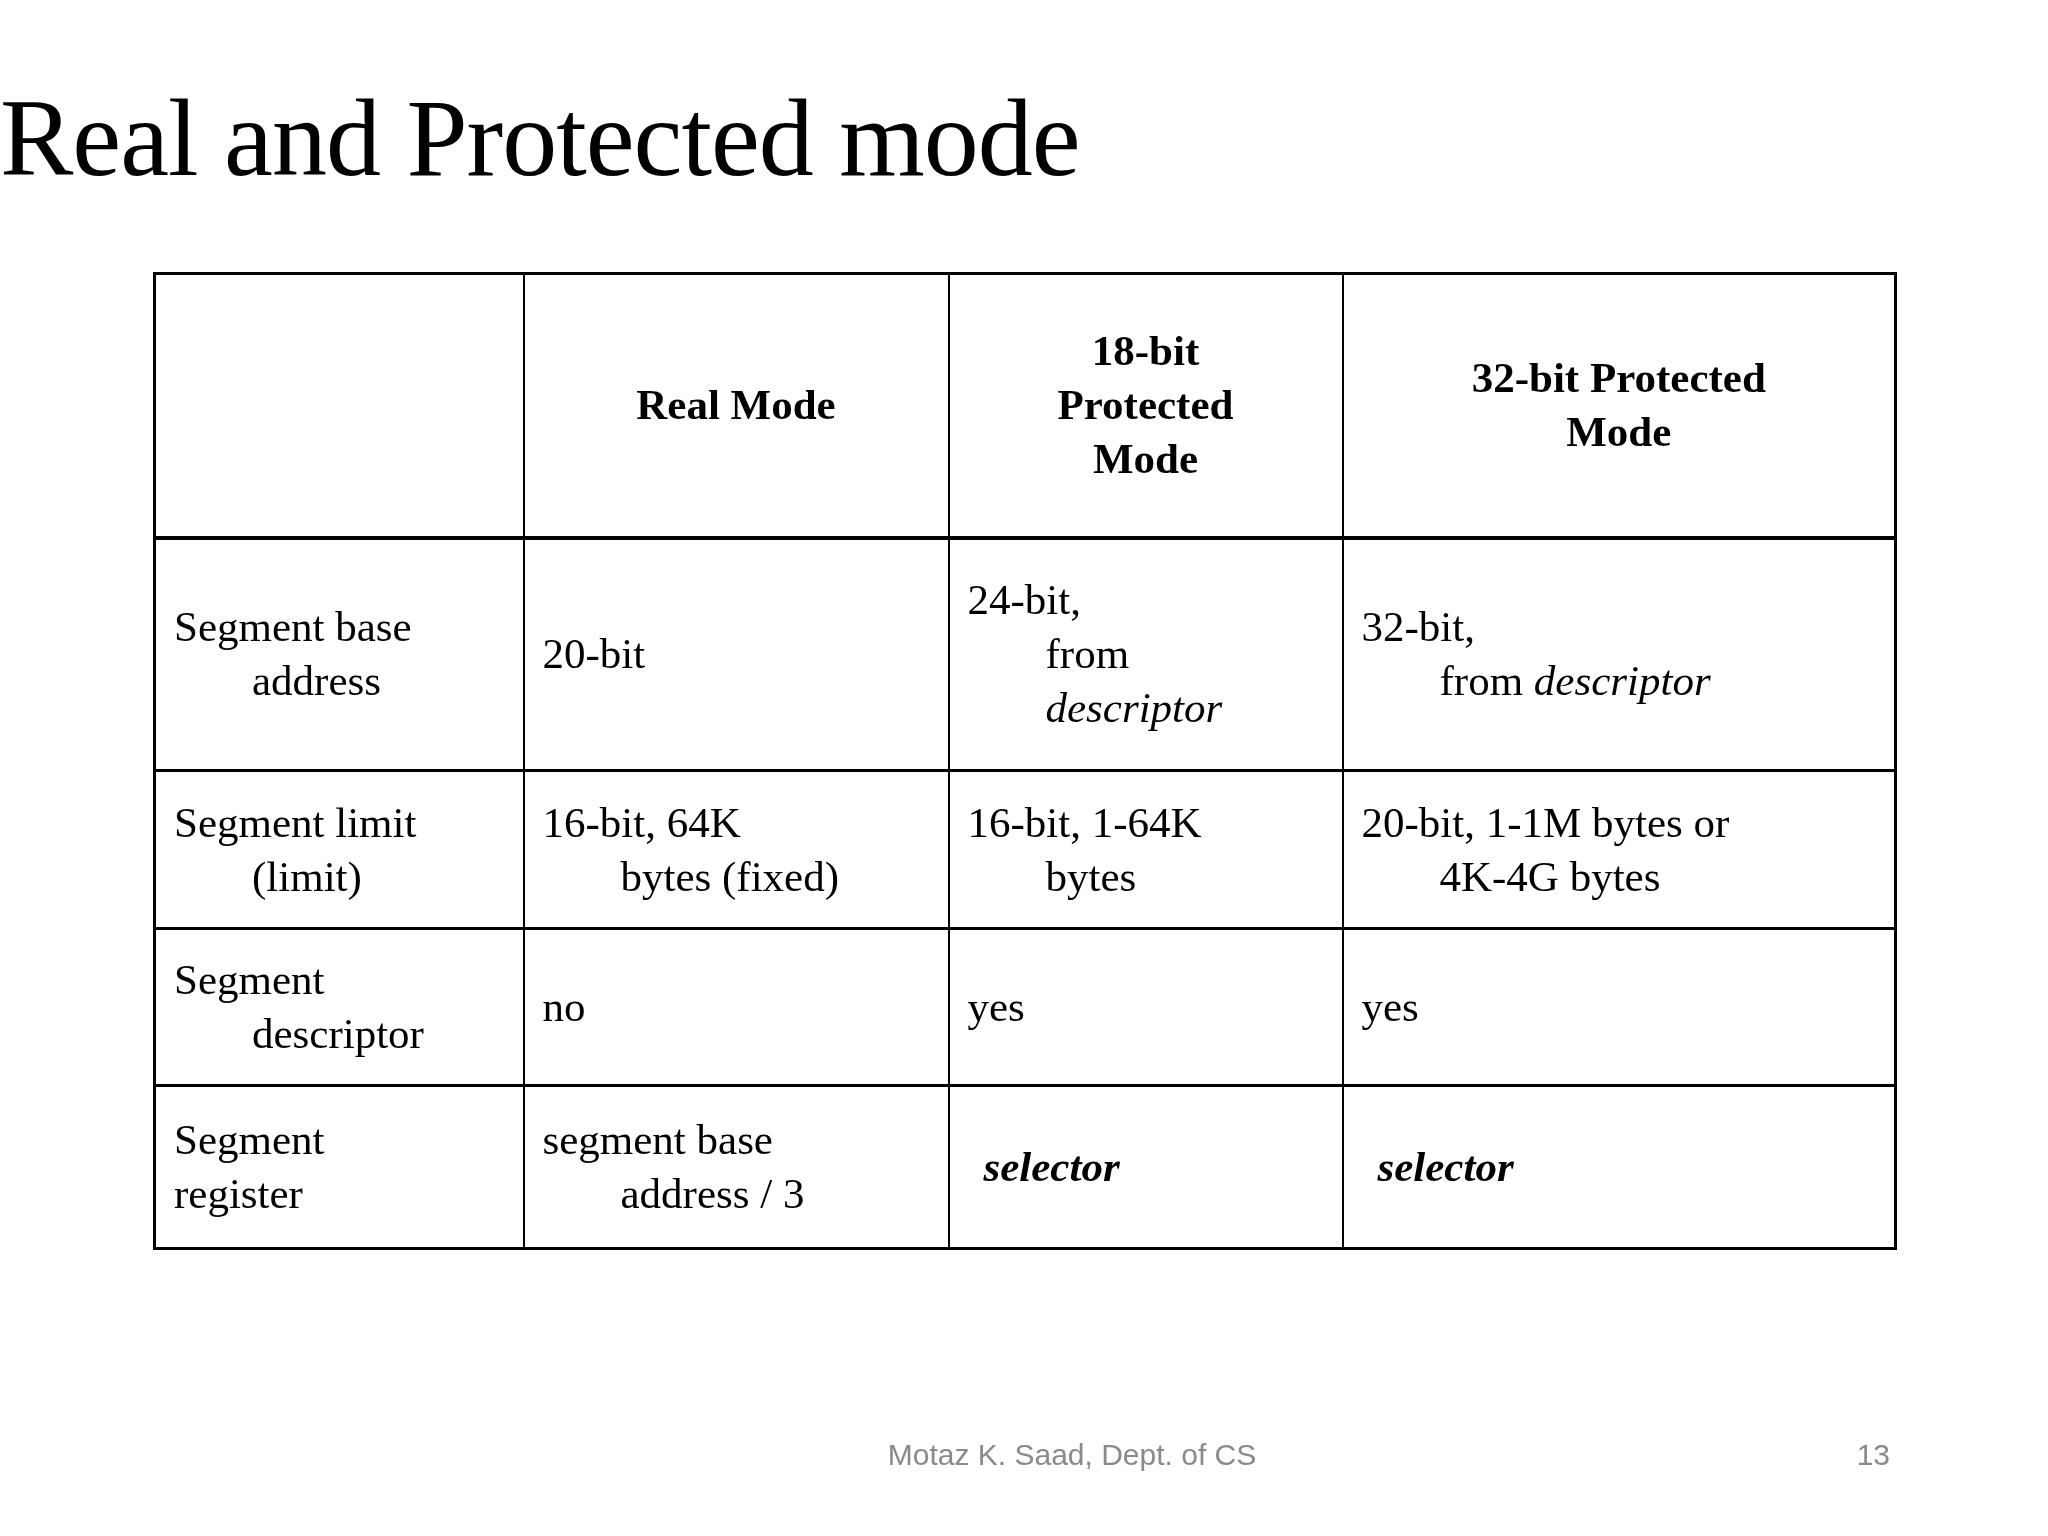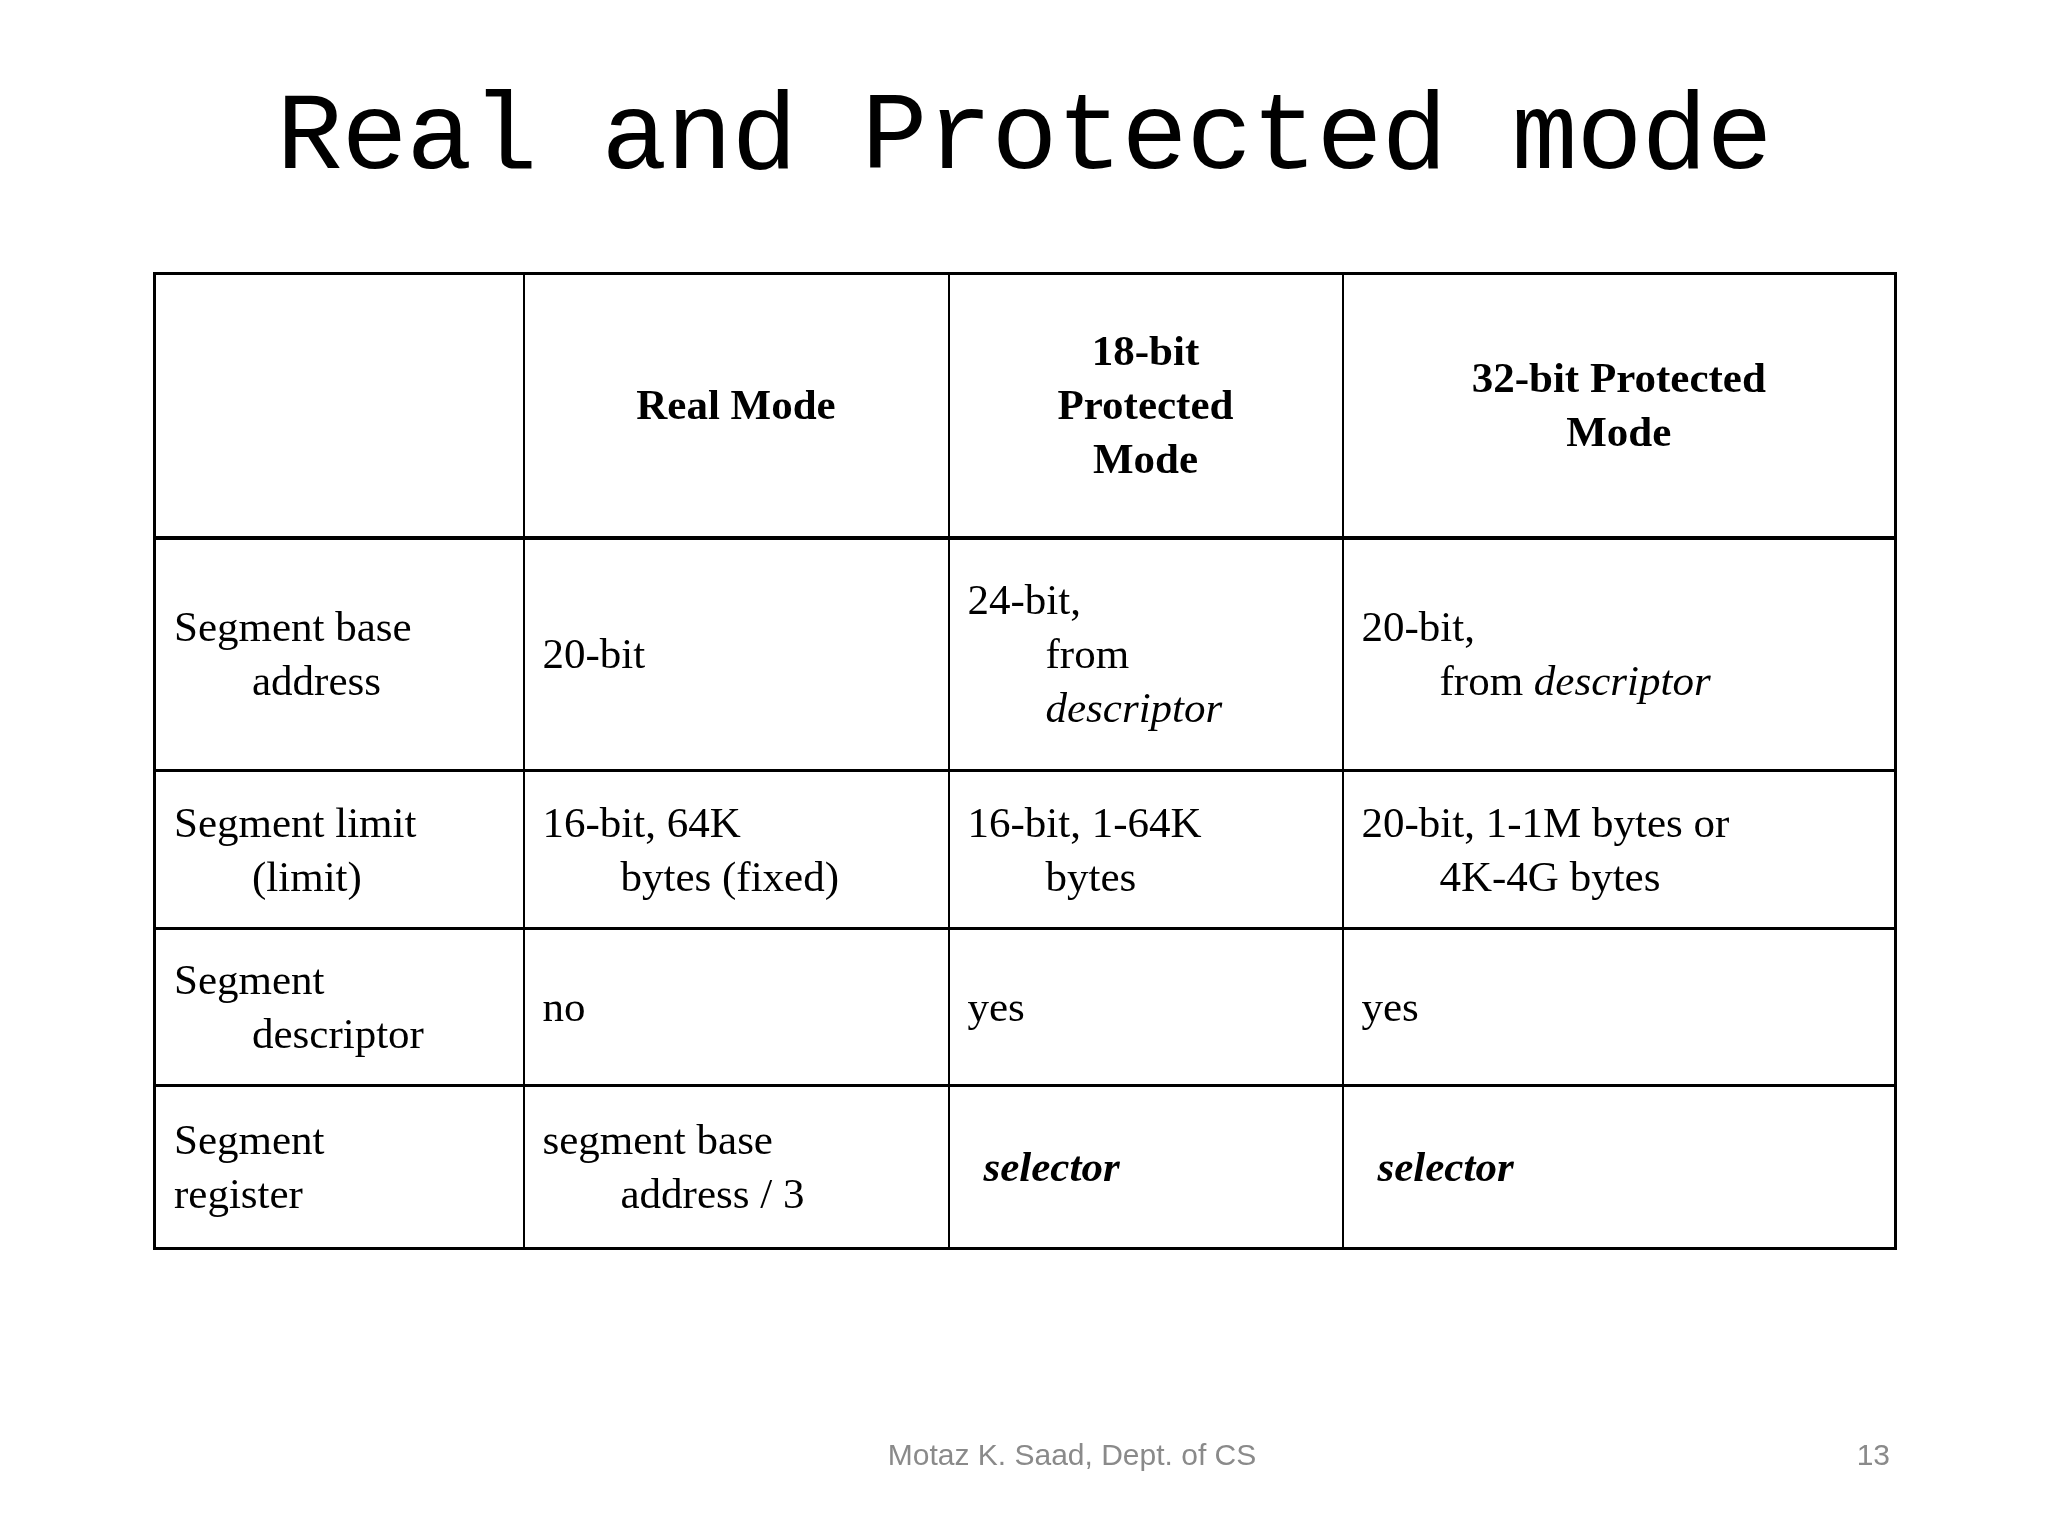--- a/index.html
+++ b/index.html
@@ -15,22 +15,21 @@
     width:2048px;height:1536px;
     background:var(--bg);
     overflow:hidden;
     margin:0 auto;
   }
   
   .title{
     position:absolute;
     top:70px;left:0;width:2048px;
     margin:0;
-    text-align:center;
-    font-family:Liberation Mono, monospace;
+    font-family:Liberation Serif, serif;
     font-weight:400;
     font-size:110px;
     letter-spacing:-1px;
     color:var(--text);
     line-height:1.25;
   }
   
   table.cmp{
     position:absolute;
     left:153px;top:272px;
@@ -132,21 +131,21 @@
           </td>
           <td>
             <div class="ln"><span>20-bit</span></div>
           </td>
           <td>
             <div class="ln"><span>24-bit,</span></div>
             <div class="ln ind"><span>from</span></div>
             <div class="ln ind"><span class="it">descriptor</span></div>
           </td>
           <td>
-            <div class="ln"><span>20-bit,</span></div>
+            <div class="ln"><span>32-bit,</span></div>
             <div class="ln ind"><span>from </span><span class="it">descriptor</span></div>
           </td>
         </tr>
         <tr>
           <td>
             <div class="ln"><span>Segment limit</span></div>
             <div class="ln ind"><span>(limit)</span></div>
           </td>
           <td>
             <div class="ln"><span>16-bit, 64K</span></div>

